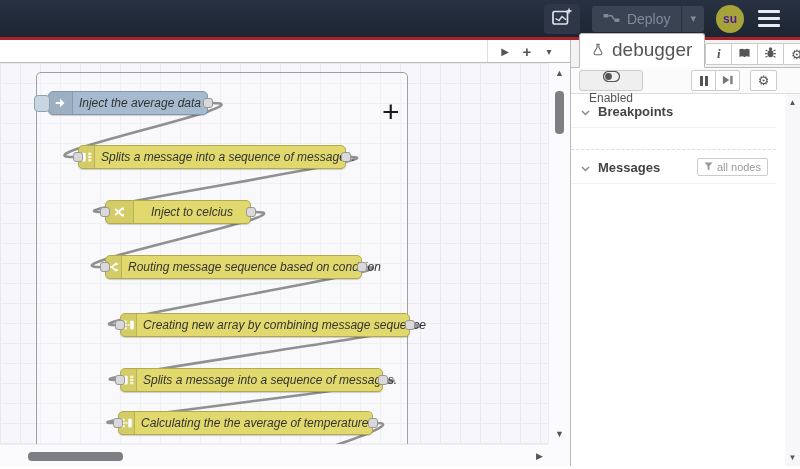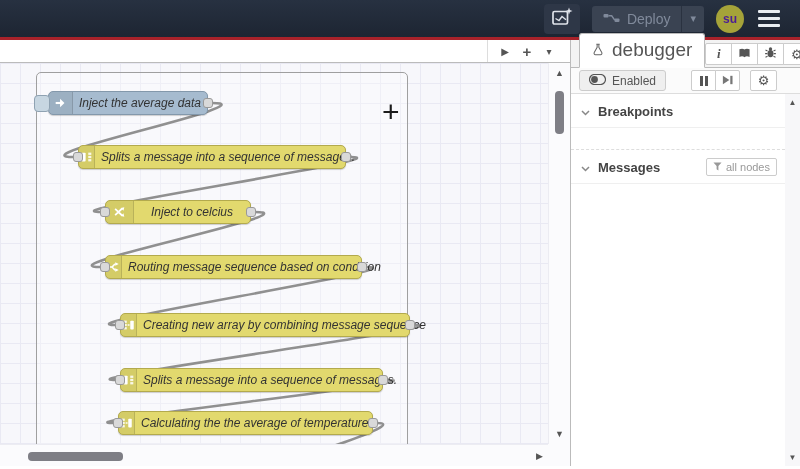--- a/index.html
+++ b/index.html
@@ -97,33 +97,33 @@
   .caret-btn { width:20px; height:22px; border:none; background:transparent;
     color:#555; font-size:11px; display:flex; align-items:center;
     justify-content:center; cursor:pointer; }
   .info-i { font-family:"Liberation Serif",serif; font-weight:bold;
     font-style:italic; font-size:13px; }
 
   .side-toolbar { height:26px; background:#fbfbfb; border-bottom:1px solid #ddd;
     display:flex; align-items:center; padding:0 8px; }
   .enabled-btn { display:flex; align-items:center; gap:6px; height:21px;
     padding:0 9px; background:#efefef; border:1px solid #ccc; border-radius:3px;
-    color:#555; font-size:12px; cursor:pointer; }
+    color:#555; font-size:12px; cursor:pointer;flex-direction:column; }
   .tb-right { margin-left:auto; display:flex; align-items:center; margin-right:15px; }
   .tb-btn { width:25px; height:21px; background:#fff; border:1px solid #ccc;
     display:flex; align-items:center; justify-content:center; gap:2px;
     margin-left:-1px; cursor:pointer; color:#555; }
   .tb-btn.pause { border-radius:2px 0 0 2px; }
   .tb-btn.step  { border-radius:0 2px 2px 0; }
   .tb-gear { margin-left:10px; width:27px; height:21px; background:#fff;
     border:1px solid #ccc; border-radius:2px; display:flex; align-items:center;
     justify-content:center; color:#555; font-size:13px; cursor:pointer; }
   .pbar { width:3px; height:10px; background:#555; }
 
-  .side-content { flex:1; position:relative; padding-right:15px; }
+  .side-content { flex:1; position:relative; padding-right:24px; }
   .section-header { display:flex; align-items:center; gap:8px; padding:8px 8px 7px 10px;
     border-bottom:1px solid #efefef; cursor:pointer; }
   .section-title { font-size:13px; font-weight:bold; color:#444; }
   .section-body-empty { height:22px; border-bottom:1px dashed #ddd; }
   .filter-btn { margin-left:auto; display:flex; align-items:center; gap:4px;
     border:1px solid #ccc; border-radius:2px; background:#fff; padding:2px 6px;
     font-size:11px; color:#999; cursor:pointer; }
   .side-scroll { position:absolute; top:0; right:0; bottom:0; width:15px;
     background:#f7f7f9; }
   .side-scroll .arr { position:absolute; left:0; width:100%; text-align:center;

